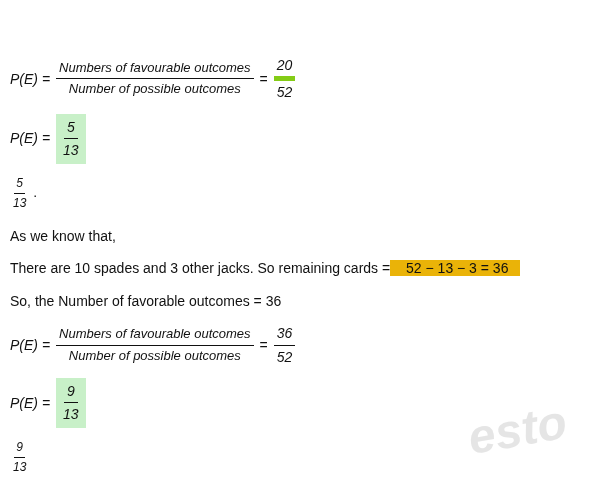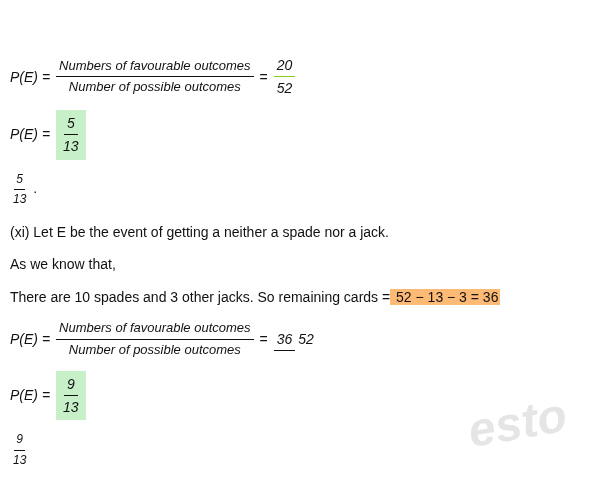--- a/index.html
+++ b/index.html
@@ -42,21 +42,21 @@
 <div style="position:relative;margin-top:44px;">
 
   <div class="pe-expr block">
     <span style="font-style:italic;">P(E) =</span>
     <span style="display:inline-flex; flex-direction:column; align-items:center; vertical-align:middle; margin: 0 2px;">
       <span class="num" style="border-bottom:1px solid #111; padding:0 3px; font-size:13px; font-style:italic;">Numbers of favourable outcomes</span>
       <span class="den" style="padding:0 3px; font-size:13px; font-style:italic;">Number of possible outcomes</span>
     </span>
     <span>=</span>
     <span style="display:inline-flex; flex-direction:column; align-items:center; vertical-align:middle; margin:0 2px;">
-      <span style="border-bottom:1px solid #84cc16; padding:0 3px; font-style:italic;">20</span>
+      <span style="border-bottom:5px solid #84cc16; padding:0 3px; font-style:italic;">20</span>
       <span style="padding:0 3px; font-style:italic;">52</span>
     </span>
   </div>
 
   <div class="pe-expr block">
     <span style="font-style:italic;">P(E) =</span>
     <span style="display:inline-flex; flex-direction:column; align-items:center; vertical-align:middle; background:#c8f0c8; padding: 2px 4px; margin:0 2px;">
       <span style="border-bottom:1px solid #111; padding:0 3px; font-style:italic;">5</span>
       <span style="padding:0 3px; font-style:italic;">13</span>
     </span>
@@ -64,42 +64,42 @@
 
   <div class="block" style="margin-bottom:12px;">
     <span style="font-style:italic;"> </span>
     <span style="display:inline-flex; flex-direction:column; align-items:center; vertical-align:middle; margin:0 1px;">
       <span style="border-bottom:1px solid #111; padding:0 2px; font-style:italic; font-size:12px;">5</span>
       <span style="padding:0 2px; font-style:italic; font-size:12px;">13</span>
     </span>
     <span>.</span>
   </div>
 
-  <div class="block">
-    <span>(xi) Let E be the event of getting a neither a spade nor a jack.</span>
-  </div>
 
   <div class="block">
     <span>As we know that,</span>
   </div>
 
   <div class="block">
-    <span>There are 10 spades and 3 other jacks. So remaining cards =</span><span style="background:#fdba74; padding:0 2px;"> 52 − 13 − 3  =  36</span>
+    <span>There are 10 spades and 3 other jacks. So remaining cards =</span><span style="background:#eab308; padding:0 12px;"> 52 − 13 − 3  =  36</span>
   </div>
 
 
+  <div class="block">
+    <span>So, the Number of favorable outcomes = 36</span>
+  </div>
 
   <div class="pe-expr block">
     <span style="font-style:italic;">P(E) =</span>
     <span style="display:inline-flex; flex-direction:column; align-items:center; vertical-align:middle; margin: 0 2px;">
       <span style="border-bottom:1px solid #111; padding:0 3px; font-size:13px; font-style:italic;">Numbers of favourable outcomes</span>
       <span style="padding:0 3px; font-size:13px; font-style:italic;">Number of possible outcomes</span>
     </span>
     <span>=</span>
-    <span style="display:inline-flex; flex-direction:row; align-items:center; vertical-align:middle; margin:0 2px;">
+    <span style="display:inline-flex; flex-direction:column; align-items:center; vertical-align:middle; margin:0 2px;">
       <span style="border-bottom:1px solid #111; padding:0 3px; font-style:italic;">36</span>
       <span style="padding:0 3px; font-style:italic;">52</span>
     </span>
   </div>
 
   <div class="pe-expr block">
     <span style="font-style:italic;">P(E) =</span>
     <span style="display:inline-flex; flex-direction:column; align-items:center; vertical-align:middle; background:#c8f0c8; padding: 2px 4px; margin:0 2px;">
       <span style="border-bottom:1px solid #111; padding:0 3px; font-style:italic;">9</span>
       <span style="padding:0 3px; font-style:italic;">13</span>

